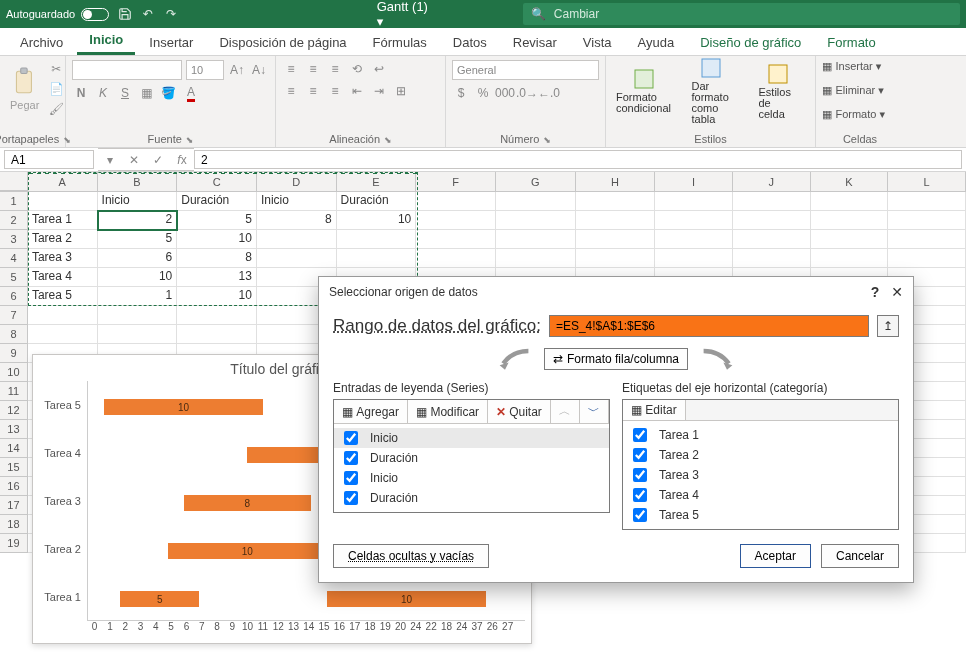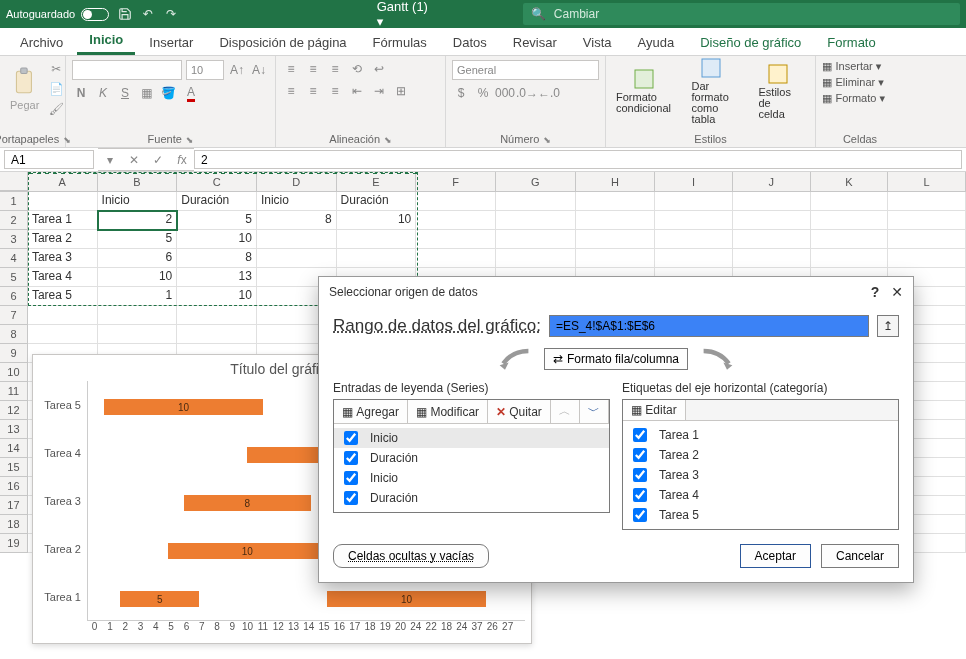--- a/index.html
+++ b/index.html
@@ -62,41 +62,41 @@
 .x-axis { display: flex; margin-left: 48px; font-size: 10px; color: #555; gap: 0; }
 .x-tick { width: 15.3px; text-align: center; }
 
 
 .dialog { position: absolute; left: 318px; top: 276px; width: 596px; background: #fff; border: 1px solid #999; box-shadow: 0 8px 20px rgba(0,0,0,.3); z-index: 50; }
 .dlg-title { height: 30px; display: flex; align-items: center; justify-content: space-between; padding: 0 10px; font-size: 12px; color: #333; }
 .dlg-title .right { display: flex; gap: 12px; align-items: center; font-size: 14px; }
 .dlg-body { padding: 8px 14px 14px; }
 .dlg-row { display: flex; align-items: center; gap: 8px; margin-bottom: 10px; }
 .dlg-row label { font-size: 17px; text-decoration: underline; text-decoration-style: dotted; }
-.dlg-input { flex: 1; height: 22px; border: 1px solid #7a7a7a; padding: 2px 6px; font-size: 12px; background: #3b82f6; }
+.dlg-input { flex: 1; height: 22px; border: 1px solid #7a7a7a; padding: 2px 6px; font-size: 12px; background: #f97316; }
 .dlg-pick { width: 22px; height: 22px; border: 1px solid #7a7a7a; display: flex; align-items: center; justify-content: center; background: #f5f5f5; }
 .swap-row { display: flex; align-items: center; justify-content: center; gap: 12px; margin: 6px 0 10px; }
 .swap-btn { border: 1px solid #7a7a7a; background: #fdfdfd; padding: 3px 8px; font-size: 12px; display: flex; align-items: center; gap: 4px; }
 .arrow-curve { width: 36px; height: 24px; }
 .two-col { display: flex; gap: 12px; }
 .panel { flex: 1; }
 .panel-label { font-size: 12px; margin-bottom: 4px; }
 .panel-box { border: 1px solid #7a7a7a; }
 .panel-toolbar { display: flex; border-bottom: 1px solid #c8c6c4; background: #f5f5f5; }
 .tb-btn { padding: 3px 8px; font-size: 12px; display: flex; align-items: center; gap: 3px; border-right: 1px solid #c8c6c4; background: #fdfdfd; }
 .tb-btn.dis { color: #aaa; }
 .tb-btn .x { color: #c0392b; font-weight: bold; }
 .panel-list { padding: 4px 0; }
 .list-item { display: flex; align-items: center; gap: 12px; padding: 3px 10px; font-size: 12px; }
 .list-item input[type=checkbox] { width: 14px; height: 14px; }
 .list-item.sel { background: #e9e9e9; }
 .dlg-foot { display: flex; justify-content: space-between; align-items: center; margin-top: 14px; }
 .dlg-btn { border: 1px solid #7a7a7a; background: #fdfdfd; padding: 4px 14px; font-size: 12px; }
 .dlg-btn.primary { border: 1.5px solid #2b579a; }
-.dlg-btn.ul { text-decoration: underline; text-decoration-style: dotted; border-radius: 9px; }
+.dlg-btn.ul { text-decoration: underline; text-decoration-style: dotted; }
 .btngroup { display: flex; gap: 10px; }
 
 svg { display: block; }
 </style>
 </head>
 <body>
 
 <div class="titlebar">
   <div class="auto">
     <span>Autoguardado</span>
@@ -254,21 +254,21 @@
           </svg>
           <span style="line-height:1">Estilos de celda</span>
         </div>
     </div>
     <div class="group-label">
         <span>Estilos</span>
       </div>
   </div>
 
   <div class="group" style="width:88px;border-right:none">
-    <div class="vstack" style="gap:3px;font-size:11px;color:#555">
+    <div class="vstack" style="gap:11px;font-size:11px;color:#555">
       <div>▦ <span>Insertar</span> ▾</div>
       <div>▦ <span>Eliminar</span> ▾</div>
       <div>▦ <span>Formato</span> ▾</div>
     </div>
     <div class="group-label">
         <span>Celdas</span>
       </div>
   </div>
 </div>
 

